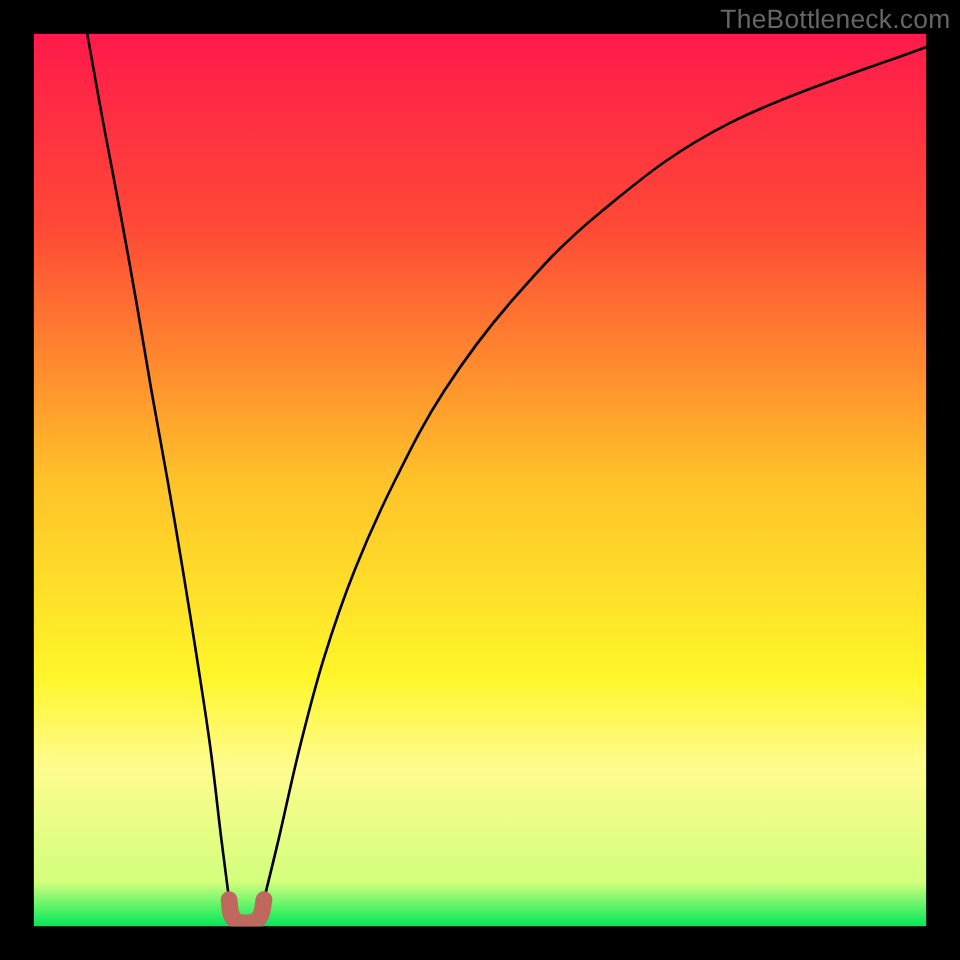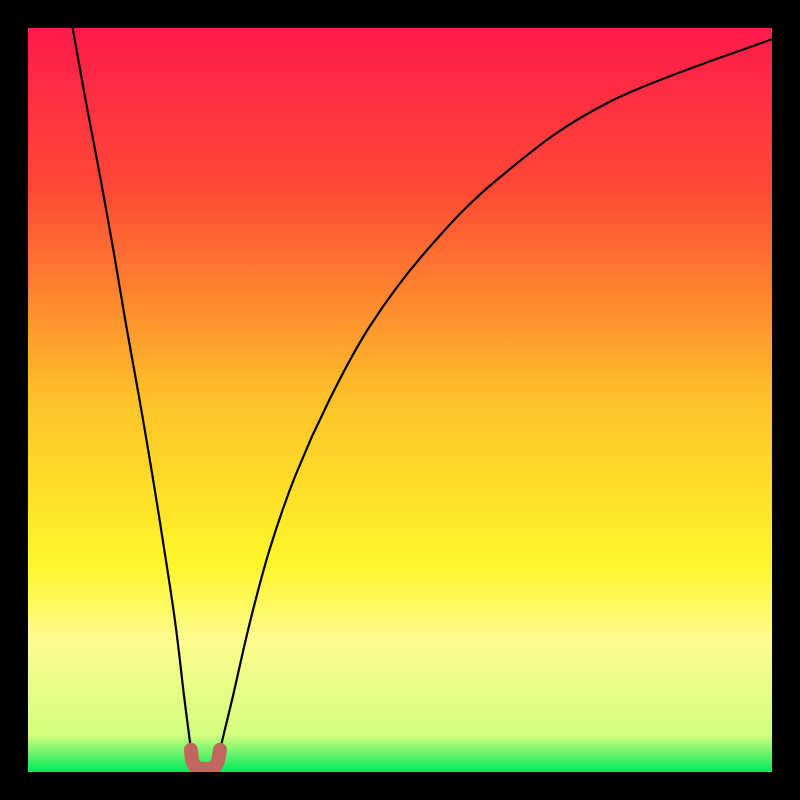--- a/index.html
+++ b/index.html
@@ -50,13 +50,14 @@
           <stop offset="95%" stop-color="#d3ff7d"></stop>
           <stop offset="100%" stop-color="#00e85a"></stop>
         </linearGradient>
     </defs>
     <rect x="0" y="0" width="744" height="744" fill="url(#bg)"></rect>
     <path id="curveLeft" fill="none" stroke="#000" stroke-width="2.2" stroke-linecap="round" d="M 44.64 0 C 47.05056 13.391999999999996, 53.07695999999999 47.615999999999985, 58.032 74.39999999999998 C 62.98704 101.18399999999997, 67.21296000000001 122.01599999999995, 72.168 148.79999999999995 C 77.12304 175.58399999999997, 80.8728 196.41600000000003, 85.56 223.20000000000005 C 90.2472 249.98400000000007, 93.5208 270.81600000000003, 98.208 297.6 C 102.8952 324.384, 106.91279999999999 345.216, 111.6 372 C 116.2872 398.784, 119.82864000000001 419.616, 124.248 446.4 C 128.66736 473.18399999999997, 132.00047999999998 494.01599999999996, 136.152 520.8 C 140.30352 547.584, 143.69616000000002 568.416, 147.312 595.2 C 150.92784 621.984, 153.42767999999998 646.8336, 156.23999999999998 669.6 C 159.05231999999998 692.3664, 161.73072 712.3055999999999, 162.936 721.68"></path>
     <path id="curveRight" fill="none" stroke="#000" stroke-width="2.2" stroke-linecap="round" d="M 191.952 721.68 C 194.22864 712.3055999999999, 199.24320000000003 692.3664, 204.60000000000002 669.6 C 209.95680000000002 646.8336, 215.016 621.984, 221.712 595.2 C 228.408 568.416, 233.49696 547.584, 241.8 520.8 C 250.10304000000002 494.01599999999996, 257.1264 473.18399999999997, 267.84 446.4 C 278.55359999999996 419.616, 287.928 398.784, 301.32 372 C 314.712 345.216, 324.8304 324.384, 342.24 297.6 C 359.6496 270.81600000000003, 374.60400000000004 249.98400000000007, 398.04 223.20000000000005 C 421.476 196.41600000000003, 439.6296 175.58399999999997, 472.44 148.79999999999995 C 505.2504 122.01599999999995, 531.4392 99.17519999999996, 580.32 74.39999999999998 C 629.2008000000001 49.62479999999999, 714.5376 22.543200000000006, 744 11.16000000000001"></path>
     <path id="trough" fill="none" stroke-linecap="round" stroke-linejoin="round" d="M 162.936 721.68 C 163.20384 723.82272, 163.35264 730.36992, 164.424 733.584 C 165.49536 736.7980799999999, 166.74528 738.1967999999999, 168.888 739.536 C 171.03072 740.8752, 173.38176 741.024, 176.328 741.024 C 179.27424 741.024, 182.84544 740.8752, 185.256 739.536 C 187.66656 738.1967999999999, 188.51472 736.7980799999999, 189.72 733.584 C 190.92528 730.36992, 191.55024 723.82272, 191.952 721.68" stroke="#c0675e" stroke-width="14"></path>
   </svg>
 
+  <div class="watermark">TheBottleneck.com</div>
 </div>
 
 </body></html>

